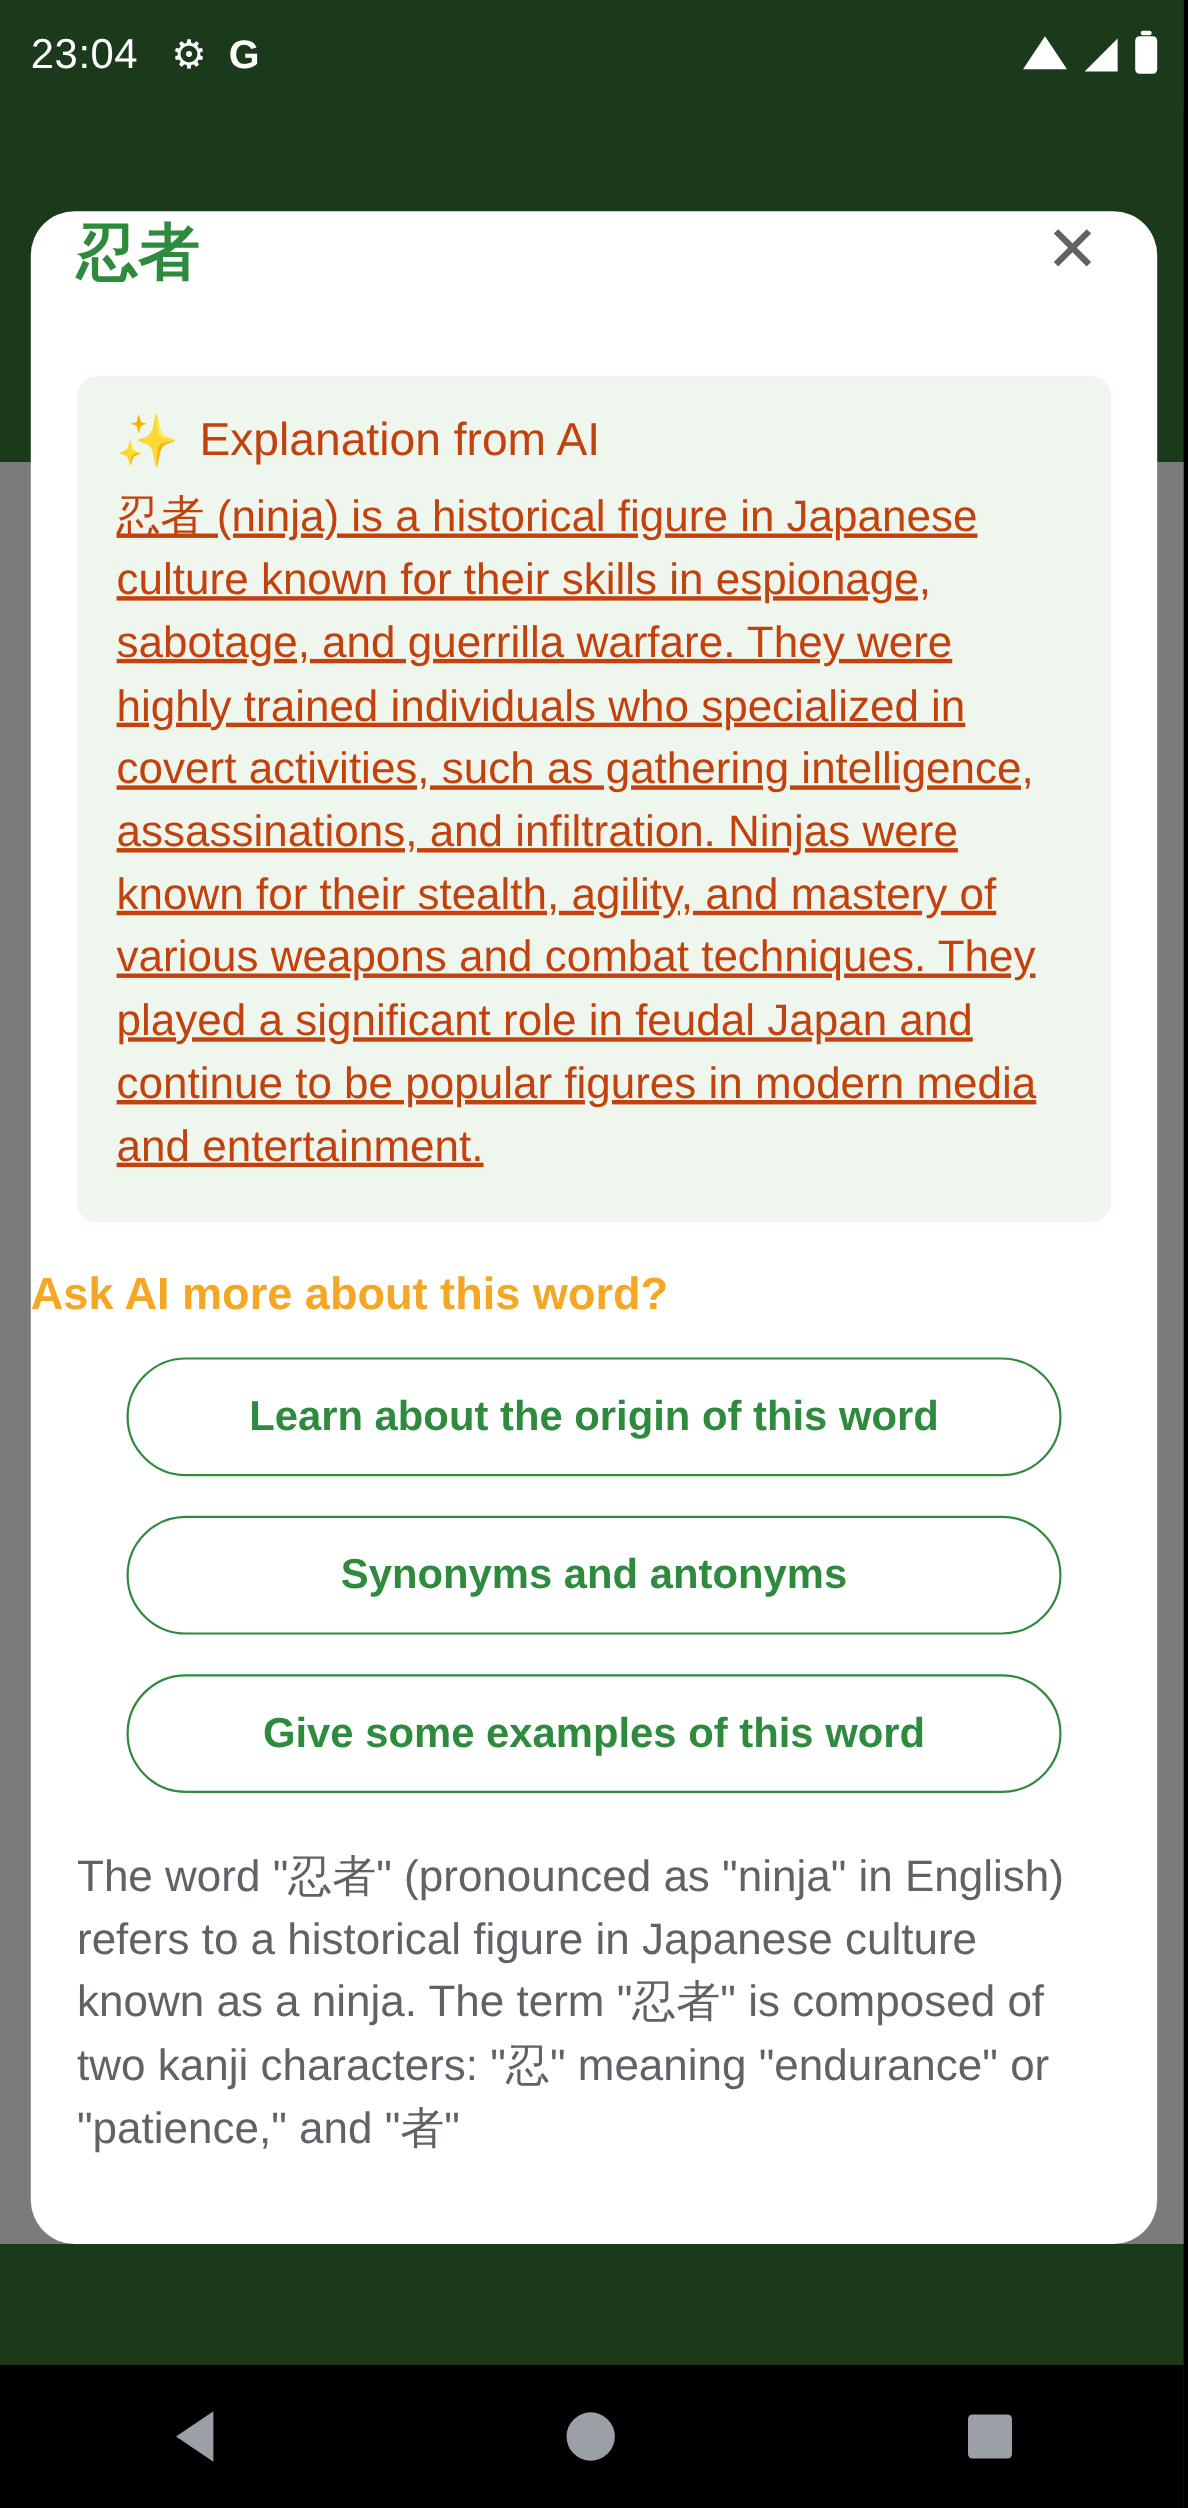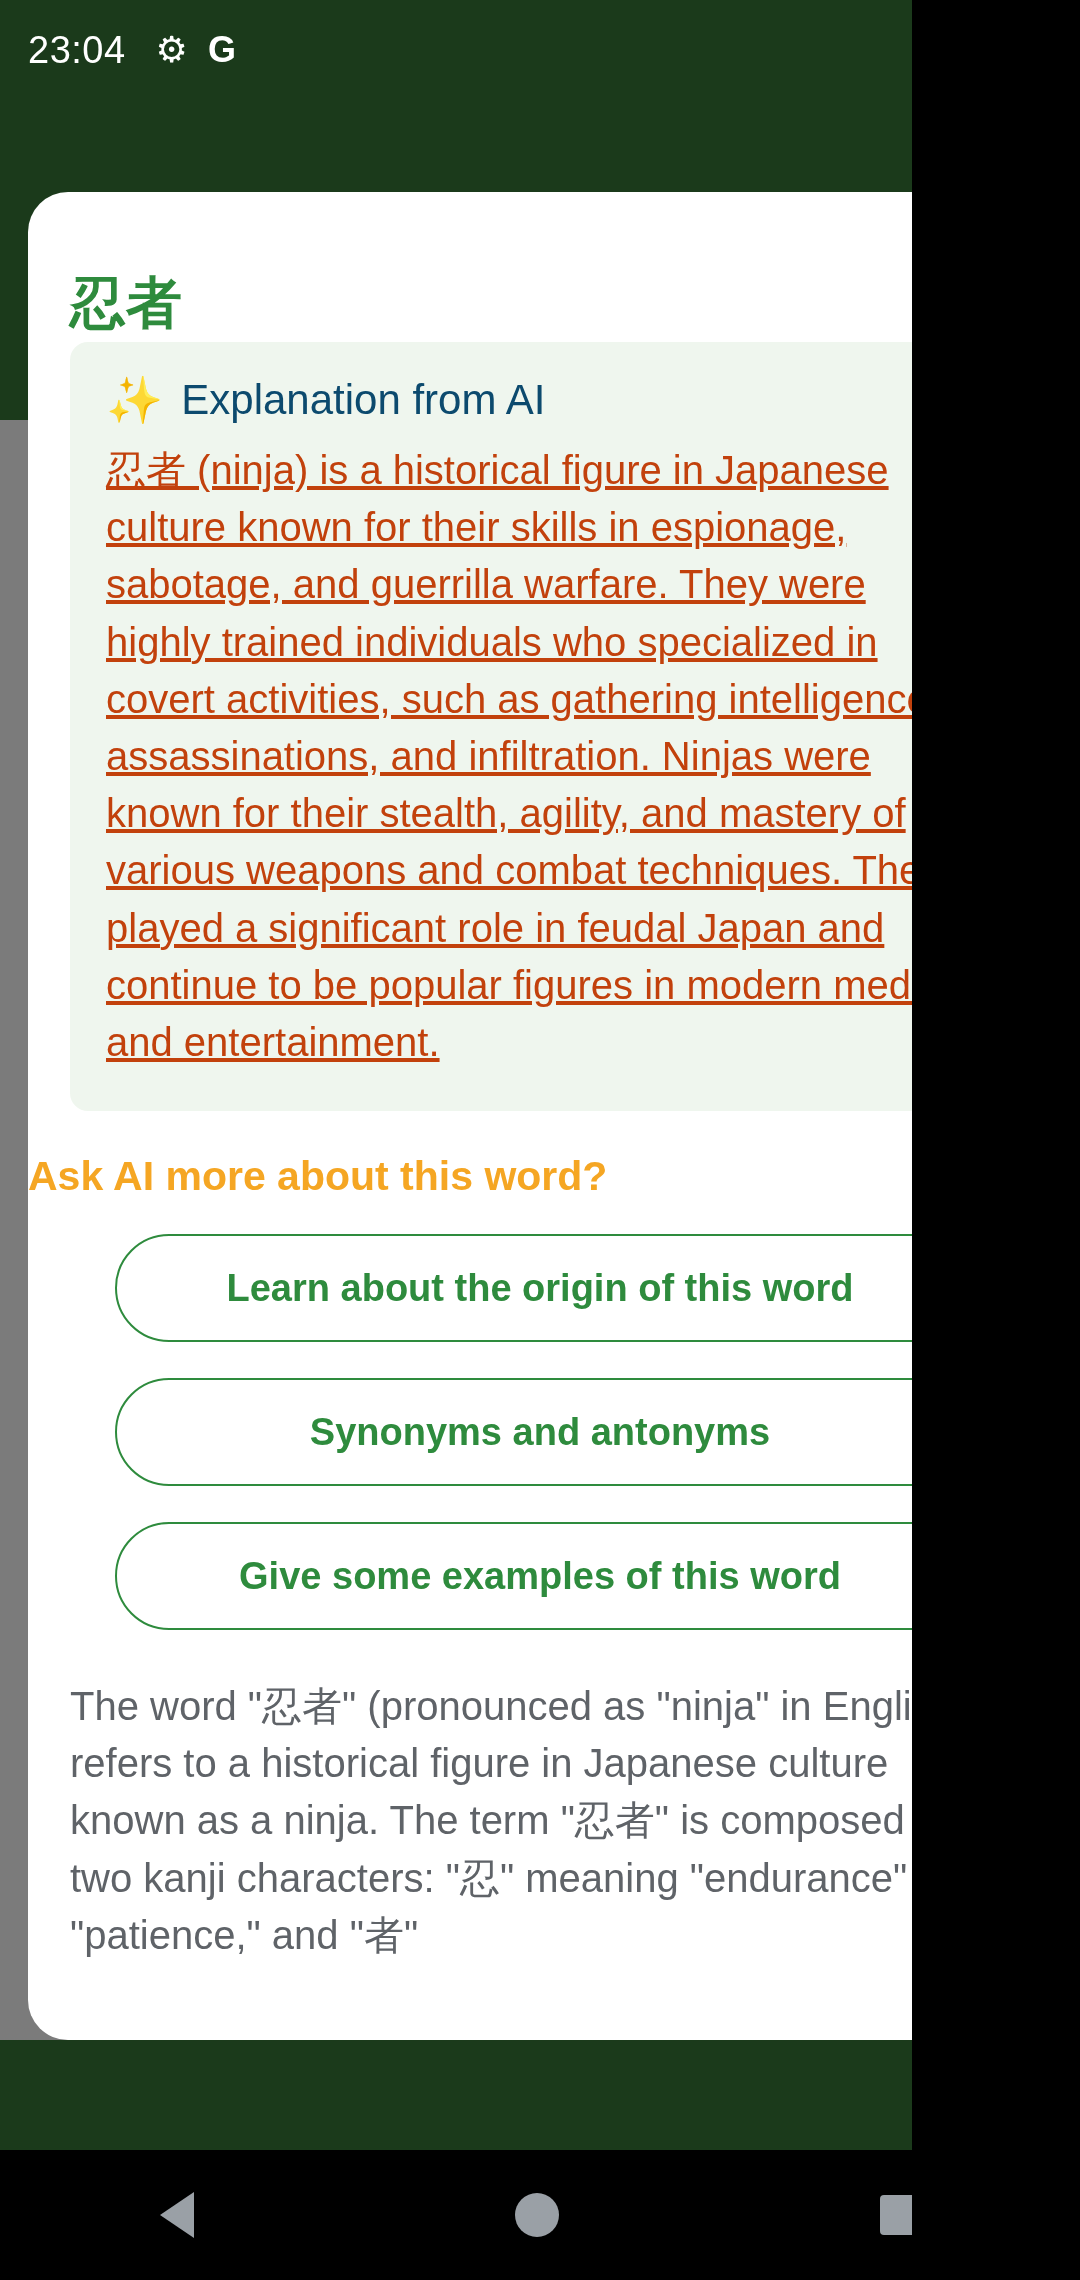--- a/index.html
+++ b/index.html
@@ -5,21 +5,21 @@
   * { box-sizing: border-box; margin: 0; padding: 0; }
   html, body {
     width: 1080px;
     height: 2280px;
     background: #000;
     font-family: "Liberation Sans", sans-serif;
     overflow: hidden;
   }
   #screen {
     position: relative;
-    width: 912px;
+    width: 1076px;
     height: 2280px;
     background: #1b3a1b;
     overflow: hidden;
   }
 
   
   #status-bar {
     position: absolute;
     top: 0; left: 0;
     width: 1080px;
@@ -98,21 +98,21 @@
     height: 1848px;
     background: #ffffff;
     border-radius: 40px;
     z-index: 10;
     overflow: hidden;
   }
   #dialog-header {
     position: relative;
     height: 150px;
     display: flex;
-    align-items: flex-end;
+    align-items: flex-start;
     padding: 0 42px;
   }
   #dialog-title {
     color: #2e8b3d;
     font-size: 56px;
     font-weight: bold;
   }
   #close-button {
     margin-left: auto;
     width: 70px; height: 70px;
@@ -137,21 +137,21 @@
     align-items: center;
     gap: 18px;
     margin-bottom: 18px;
   }
   .sparkle-icon {
     color: #f5a623;
     font-size: 46px;
     line-height: 1;
   }
   #ai-card-title {
-    color: #0c4a6e;
+    color: #c2410c;
     font-size: 42px;
     font-weight: normal;
   }
   #ai-card-body {
     color: #c2410c;
     font-size: 40px;
     line-height: 1.43;
     text-decoration: underline;
   }
 

